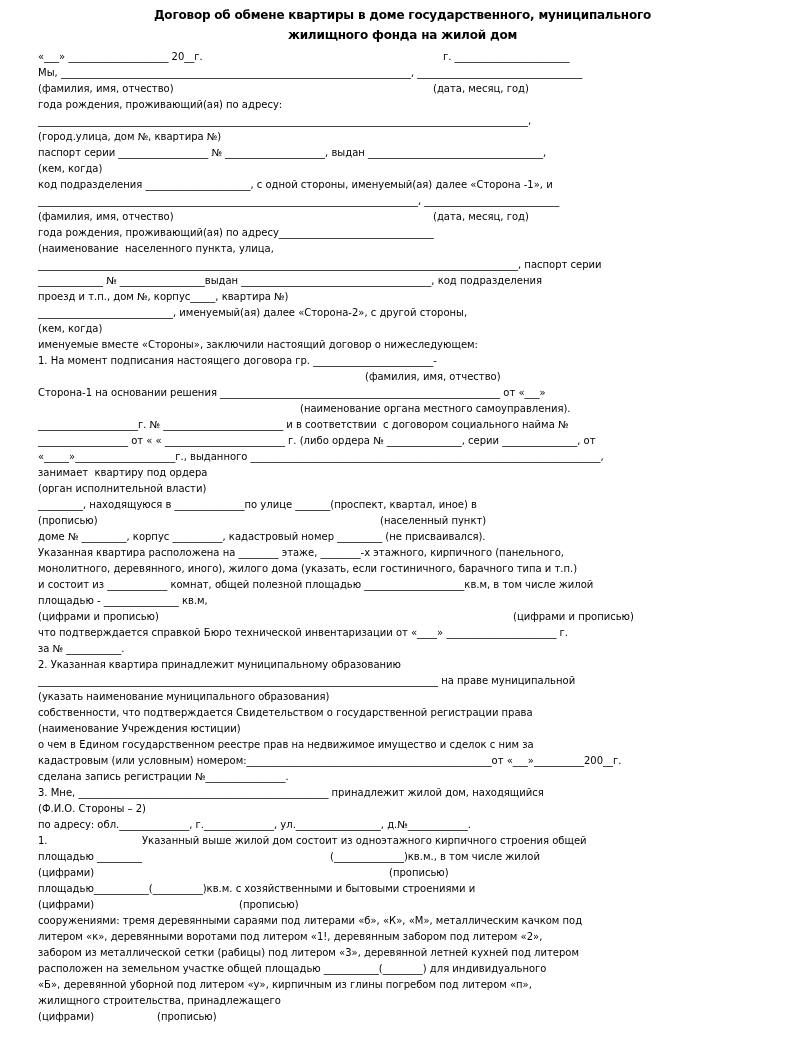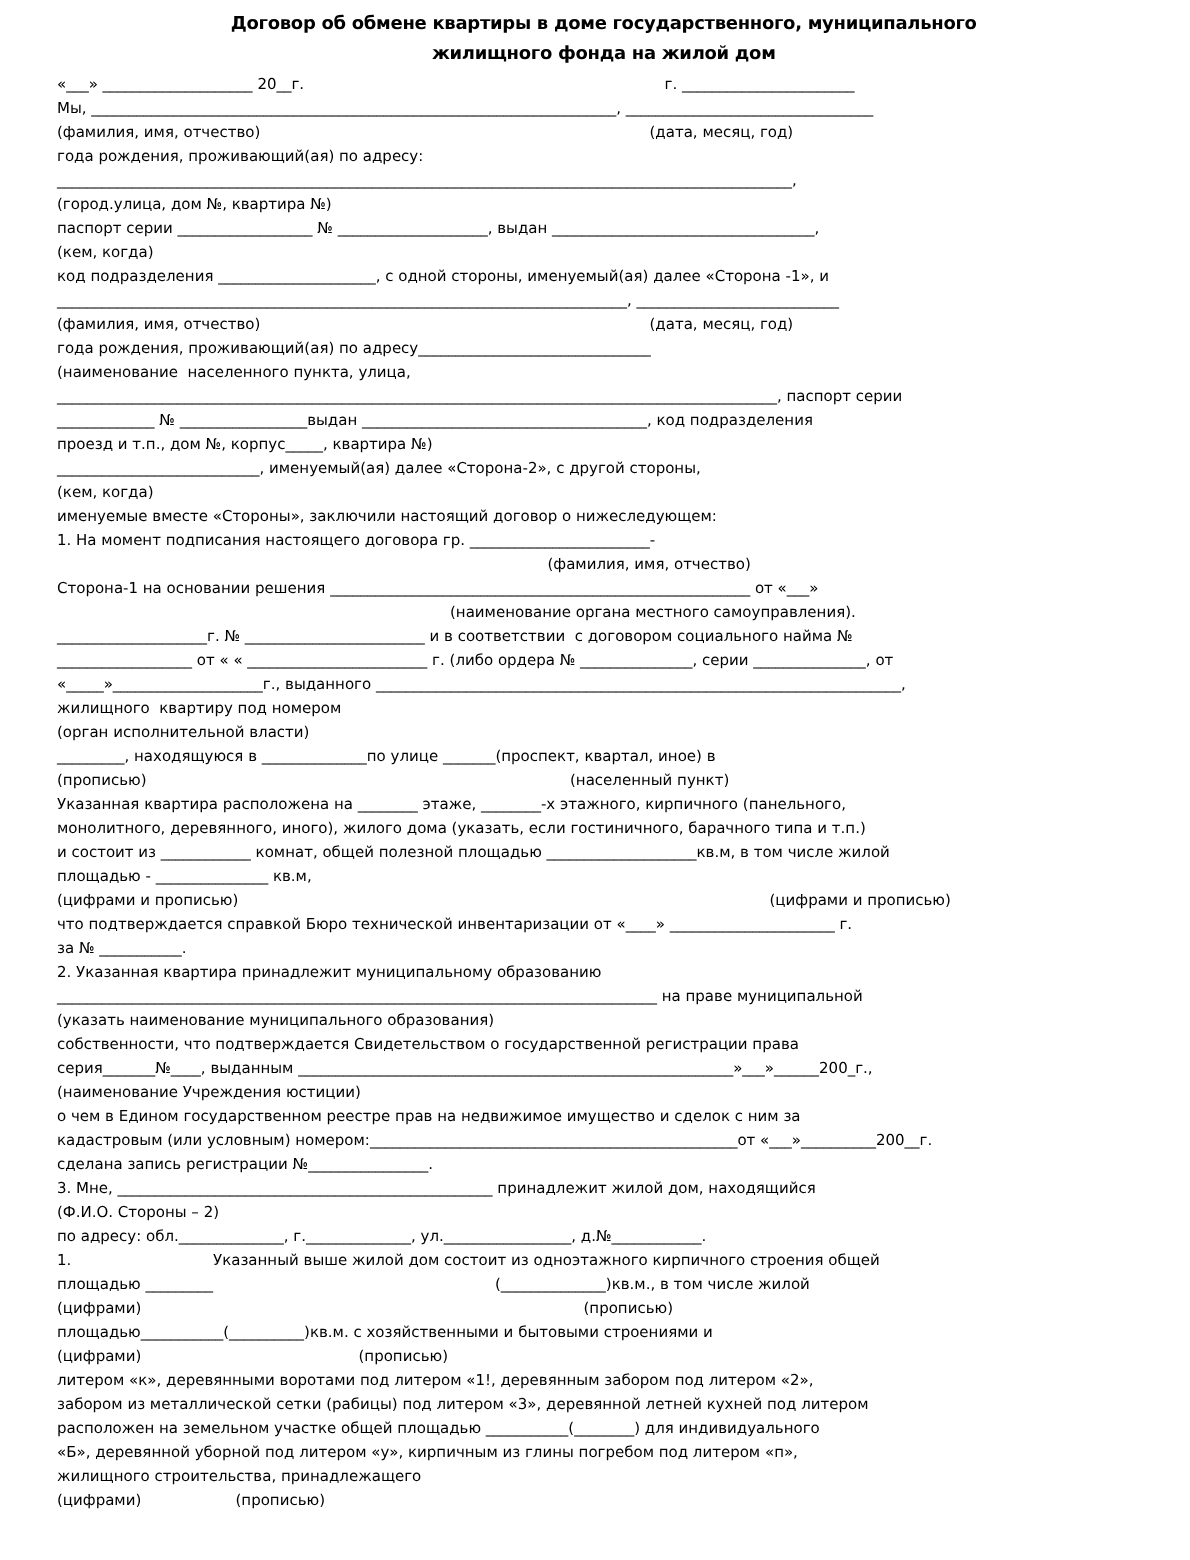--- a/index.html
+++ b/index.html
@@ -51,48 +51,49 @@
       <div class="doc-line"><span class="seg" style="left: 0px;">___________________________, именуемый(ая) далее «Сторона-2», с другой стороны,</span></div>
       <div class="doc-line"><span class="seg" style="left: 0px;">(кем, когда)</span></div>
       <div class="doc-line"><span class="seg" style="left: 0px;">именуемые вместе «Стороны», заключили настоящий договор о нижеследующем:</span></div>
       <div class="doc-line"><span class="seg" style="left: 0px;">1. На момент подписания настоящего договора гр. ________________________-</span></div>
       <div class="doc-line"><span class="seg" style="left: 327px;">(фамилия, имя, отчество)</span></div>
       <div class="doc-line"><span class="seg" style="left: 0px;">Сторона-1 на основании решения ________________________________________________________ от «___»</span></div>
       <div class="doc-line"><span class="seg" style="left: 262px;">(наименование органа местного самоуправления).</span></div>
       <div class="doc-line"><span class="seg" style="left: 0px;">____________________г. № ________________________ и в соответствии  с договором социального найма №</span></div>
       <div class="doc-line"><span class="seg" style="left: 0px;">__________________ от « « ________________________ г. (либо ордера № _______________, серии _______________, от</span></div>
       <div class="doc-line"><span class="seg" style="left: 0px;">«_____»____________________г., выданного ______________________________________________________________________,</span></div>
-      <div class="doc-line"><span class="seg" style="left: 0px;">жилищного  квартиру под номером</span></div>
+      <div class="doc-line"><span class="seg" style="left: 0px;">занимает  квартиру под ордера</span></div>
       <div class="doc-line"><span class="seg" style="left: 0px;">(орган исполнительной власти)</span></div>
       <div class="doc-line"><span class="seg" style="left: 0px;">_________, находящуюся в ______________по улице _______(проспект, квартал, иное) в</span></div>
       <div class="doc-line"><span class="seg" style="left: 0px;">(прописью)</span><span class="seg" style="left: 342px;">(населенный пункт)</span></div>
+      <div class="doc-line"><span class="seg" style="left: 0px;">доме № _________, корпус __________, кадастровый номер _________ (не присваивался).</span></div>
       <div class="doc-line"><span class="seg" style="left: 0px;">Указанная квартира расположена на ________ этаже, ________-х этажного, кирпичного (панельного,</span></div>
       <div class="doc-line"><span class="seg" style="left: 0px;">монолитного, деревянного, иного), жилого дома (указать, если гостиничного, барачного типа и т.п.)</span></div>
       <div class="doc-line"><span class="seg" style="left: 0px;">и состоит из ____________ комнат, общей полезной площадью ____________________кв.м, в том числе жилой</span></div>
       <div class="doc-line"><span class="seg" style="left: 0px;">площадью - _______________ кв.м,</span></div>
       <div class="doc-line"><span class="seg" style="left: 0px;">(цифрами и прописью)</span><span class="seg" style="left: 475px;">(цифрами и прописью)</span></div>
       <div class="doc-line"><span class="seg" style="left: 0px;">что подтверждается справкой Бюро технической инвентаризации от «____» ______________________ г.</span></div>
       <div class="doc-line"><span class="seg" style="left: 0px;">за № ___________.</span></div>
       <div class="doc-line"><span class="seg" style="left: 0px;">2. Указанная квартира принадлежит муниципальному образованию</span></div>
       <div class="doc-line"><span class="seg" style="left: 0px;">________________________________________________________________________________ на праве муниципальной</span></div>
       <div class="doc-line"><span class="seg" style="left: 0px;">(указать наименование муниципального образования)</span></div>
       <div class="doc-line"><span class="seg" style="left: 0px;">собственности, что подтверждается Свидетельством о государственной регистрации права</span></div>
-      <div class="doc-line"><span class="seg" style="left: 0px;">серия_______№____, выданным __________________________________________________________»___»______200_г.,</span></div>
       <div class="doc-line"><span class="seg" style="left: 0px;">(наименование Учреждения юстиции)</span></div>
       <div class="doc-line"><span class="seg" style="left: 0px;">о чем в Едином государственном реестре прав на недвижимое имущество и сделок с ним за</span></div>
       <div class="doc-line"><span class="seg" style="left: 0px;">кадастровым (или условным) номером:_________________________________________________от «___»__________200__г.</span></div>
       <div class="doc-line"><span class="seg" style="left: 0px;">сделана запись регистрации №________________.</span></div>
       <div class="doc-line"><span class="seg" style="left: 0px;">3. Мне, __________________________________________________ принадлежит жилой дом, находящийся</span></div>
       <div class="doc-line"><span class="seg" style="left: 0px;">(Ф.И.О. Стороны – 2)</span></div>
       <div class="doc-line"><span class="seg" style="left: 0px;">по адресу: обл.______________, г.______________, ул._________________, д.№____________.</span></div>
       <div class="doc-line"><span class="seg" style="left: 0px;">1.</span><span class="seg" style="left: 104px;">Указанный выше жилой дом состоит из одноэтажного кирпичного строения общей</span></div>
       <div class="doc-line"><span class="seg" style="left: 0px;">площадью _________</span><span class="seg" style="left: 292px;">(______________)кв.м., в том числе жилой</span></div>
       <div class="doc-line"><span class="seg" style="left: 0px;">(цифрами)</span><span class="seg" style="left: 351px;">(прописью)</span></div>
       <div class="doc-line"><span class="seg" style="left: 0px;">площадью___________(__________)кв.м. с хозяйственными и бытовыми строениями и</span></div>
       <div class="doc-line"><span class="seg" style="left: 0px;">(цифрами)</span><span class="seg" style="left: 201px;">(прописью)</span></div>
+      <div class="doc-line"><span class="seg" style="left: 0px;">сооружениями: тремя деревянными сараями под литерами «б», «К», «М», металлическим качком под</span></div>
       <div class="doc-line"><span class="seg" style="left: 0px;">литером «к», деревянными воротами под литером «1!, деревянным забором под литером «2»,</span></div>
       <div class="doc-line"><span class="seg" style="left: 0px;">забором из металлической сетки (рабицы) под литером «3», деревянной летней кухней под литером</span></div>
       <div class="doc-line"><span class="seg" style="left: 0px;">расположен на земельном участке общей площадью ___________(________) для индивидуального</span></div>
       <div class="doc-line"><span class="seg" style="left: 0px;">«Б», деревянной уборной под литером «у», кирпичным из глины погребом под литером «п»,</span></div>
       <div class="doc-line"><span class="seg" style="left: 0px;">жилищного строительства, принадлежащего</span></div>
       <div class="doc-line"><span class="seg" style="left: 0px;">(цифрами)</span><span class="seg" style="left: 119px;">(прописью)</span></div>
     </div>
 </div>
 
 </body></html>

